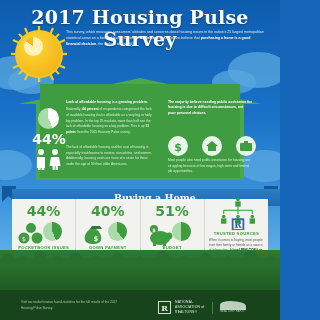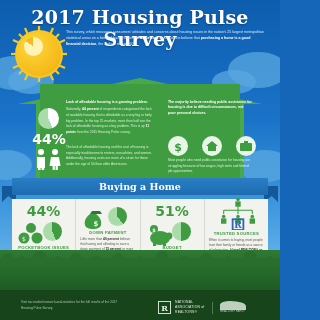--- a/index.html
+++ b/index.html
@@ -83,25 +83,25 @@
   .people{position:absolute;left:30px;top:148px;width:38px;height:22px;}
 
   .icon-row{position:absolute;left:168px;top:136px;width:88px;height:22px;}
   .ic{
     position:absolute;top:0;width:20px;height:20px;border-radius:50%;
     background:#e8f6e8;display:flex;align-items:center;justify-content:center;
   }
 
   
   .buy-banner{
-    position:absolute;left:12px;top:178px;width:256px;height:17px;
+    position:absolute;left:12px;top:189px;width:256px;height:17px;
     background:linear-gradient(#2a7ec4,#1e6bb0);
     text-align:center;line-height:17px;
     font-family:"DejaVu Serif","Liberation Serif",serif;
-    font-size:9.5px;color:#ffffff;font-weight:bold;
+    font-size:9.5px;color:#ffffff;font-weight:bold;padding-left:15px;
   }
   .ribbon{position:absolute;top:186px;width:14px;height:16px;background:#15579b;}
   .ribbon.l{left:2px;clip-path:polygon(0 0,100% 0,100% 100%,45% 62%,0 100%);}
   .ribbon.r{right:2px;clip-path:polygon(0 0,100% 0,100% 100%,55% 62%,0 100%);}
 
   
   .cards{
     position:absolute;left:12px;top:199px;width:256px;height:92px;
     background:#f2f2ee;display:flex;
   }
@@ -264,20 +264,21 @@
               <text x="7" y="18.5">$</text>
             </g>
         </svg>
         <div class="card-pie" style="background: conic-gradient(rgb(63, 156, 65) 0deg, rgb(63, 156, 65) 158.4deg, rgb(169, 220, 169) 158.4deg, rgb(169, 220, 169) 360deg);"></div>
       </div>
       <div class="card-label">POCKETBOOK ISSUES</div>
       <div class="card-desc"><b>Forty-four percent</b> of respondents said that affordable health insurance, low wages and housing costs top the list of problems facing Americans.</div>
     </div>
 
     <div class="card">
+      <div class="card-pct">40%</div>
       <div class="card-art">
         <svg viewBox="0 0 30 24" width="30" height="24" style="position:absolute;left:2px;top:2px">
           <path d="M9 7c-4 3-6 7-5 11 .6 2.6 4 4 8 4s7.4-1.4 8-4c1-4-1-8-5-11z" fill="#3f9c41"></path>
           <path d="M9 7h12l-2-3H11z" fill="#2f7a33"></path>
           <text x="15" y="19" font-size="7" font-family="DejaVu Sans, sans-serif" fill="#f2f2ee" text-anchor="middle" font-weight="bold">$</text>
         </svg>
         <div class="card-pie" style="background: conic-gradient(rgb(63, 156, 65) 0deg, rgb(63, 156, 65) 144deg, rgb(169, 220, 169) 144deg, rgb(169, 220, 169) 360deg);"></div>
       </div>
       <div class="card-label">DOWN PAYMENT</div>
       <div class="card-desc">Little more than <b>40 percent</b> believe that having and affording to save a down payment of <b>15 percent</b> or more is the biggest hurdle to buying a home.</div>

